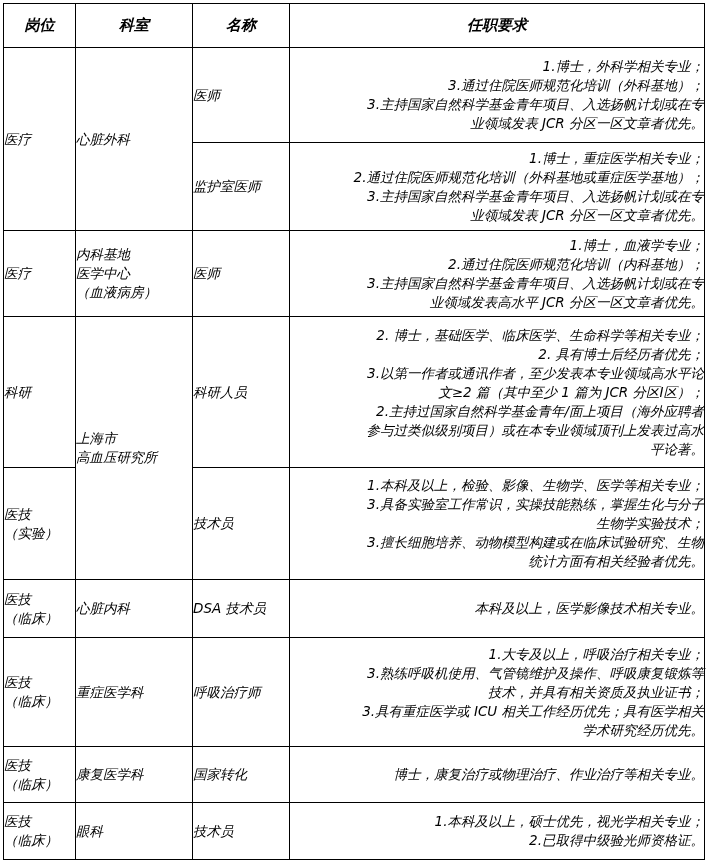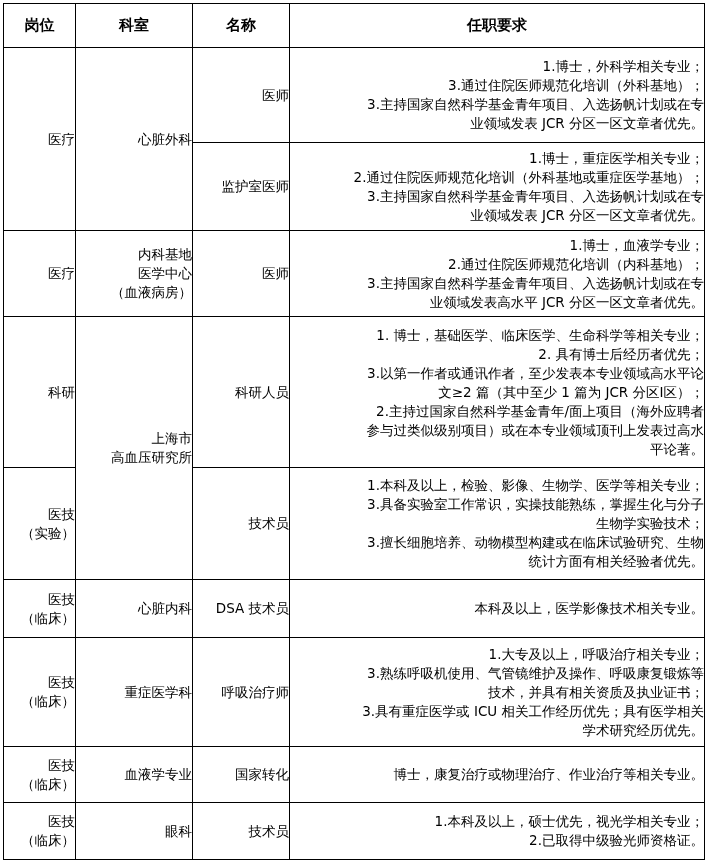--- a/index.html
+++ b/index.html
@@ -4,24 +4,24 @@
 <style>
   html, body { margin: 0; padding: 0; background: #ffffff; }
   body { width: 709px; height: 867px; position: relative; overflow: hidden;
          font-family: "DejaVu Sans", "Liberation Sans", sans-serif; color: #000; }
   table.jobs {
     position: absolute; left: 3px; top: 3px;
     width: 701px; border-collapse: collapse; table-layout: fixed;
   }
   table.jobs td, table.jobs th {
     border: 1.5px solid #000; padding: 0; vertical-align: middle;
-    font-size: 13.5px; line-height: 19px;
+    font-size: 13.5px; line-height: 19px; font-style: italic;
   }
   table.jobs th { height: 43px; font-weight: bold; font-size: 15px; text-align: center; }
-  td.c { text-align: right; }
+  td.c { text-align: left; }
   td.req { padding: 2px 4px 2px 5px; text-align: right; }
   .line { display: block; }
   col.c1 { width: 72px; } col.c2 { width: 117px; } col.c3 { width: 97px; } col.c4 { width: 415px; }
 </style>
 </head>
 <body>
 
 <table class="jobs">
   <colgroup>
       <col class="c1">
@@ -94,21 +94,21 @@
           <span class="line">科研</span>
         </td>
       <td class="c" rowspan="2">
         <span class="line">上海市</span>
         <span class="line">高血压研究所</span>
       </td>
       <td class="c">
           <span class="line">科研人员</span>
         </td>
       <td class="req">
-        <span class="line">1. 博士，基础医学、临床医学、生命科学等相关专业；</span>
+        <span class="line">2. 博士，基础医学、临床医学、生命科学等相关专业；</span>
         <span class="line">2. 具有博士后经历者优先；</span>
         <span class="line">3.以第一作者或通讯作者，至少发表本专业领域高水平论</span>
         <span class="line">文≥2 篇（其中至少 1 篇为 JCR 分区Ⅰ区）；</span>
         <span class="line">2.主持过国家自然科学基金青年/面上项目（海外应聘者</span>
         <span class="line">参与过类似级别项目）或在本专业领域顶刊上发表过高水</span>
         <span class="line">平论著。</span>
       </td>
     </tr>
 
     <tr style="height:112px">
@@ -163,21 +163,21 @@
         <span class="line">学术研究经历优先。</span>
       </td>
     </tr>
 
     <tr style="height:56px">
       <td class="c">
         <span class="line">医技</span>
         <span class="line">（临床）</span>
       </td>
       <td class="c">
-          <span class="line">血液学专业</span>
+          <span class="line">康复医学科</span>
         </td>
       <td class="c">
           <span class="line">国家转化</span>
         </td>
       <td class="req">
         <span class="line">博士，康复治疗或物理治疗、作业治疗等相关专业。</span>
       </td>
     </tr>
 
     <tr style="height:57px">

